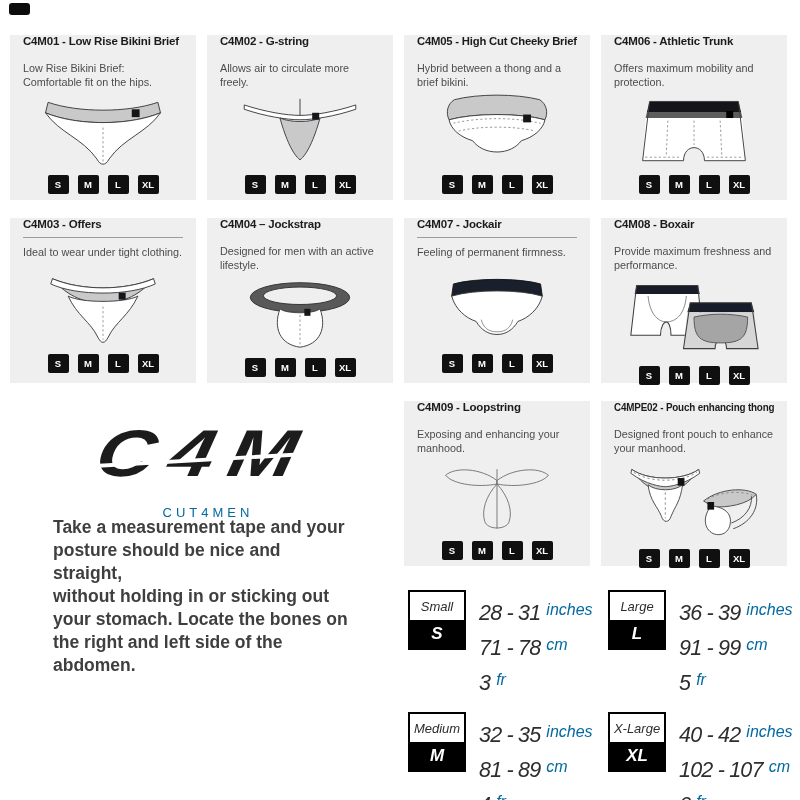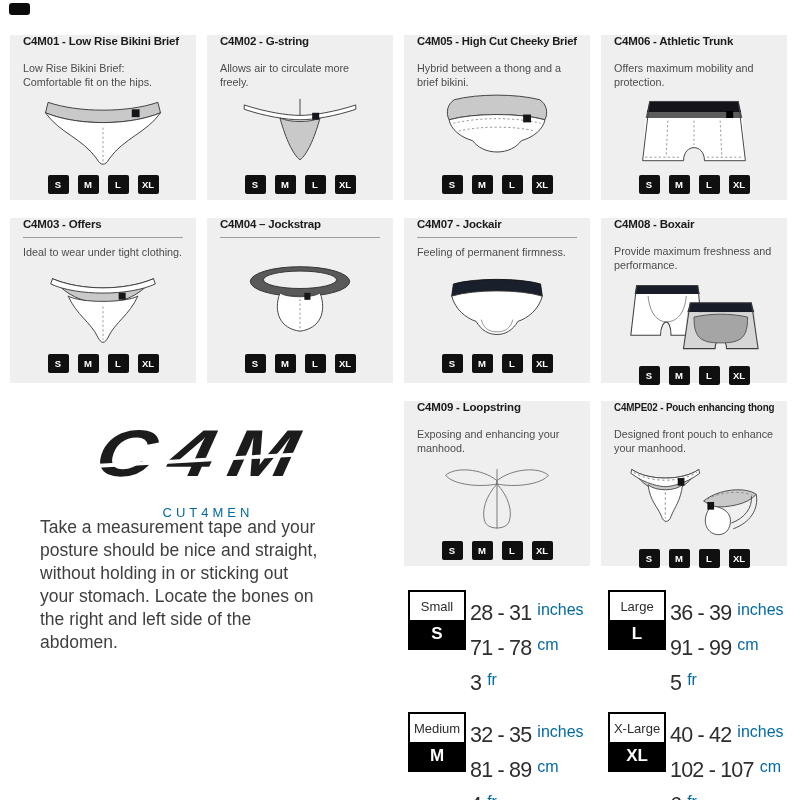--- a/index.html
+++ b/index.html
@@ -39,27 +39,27 @@
   .logo-word { position:relative; display:inline-block; font-style:italic; font-weight:900;
     font-size:66px; line-height:1; letter-spacing:12px; color:#1c1c1c;
     transform:skewX(-12deg) scaleX(1.22); }
   .logo-stripe { position:absolute; left:-8px; right:-4px; top:38px; height:3.5px;
     background:#ffffff; transform:rotate(-4deg); }
   .logo-sub { font-size:13px; letter-spacing:4px; color:#0369a1; margin-top:19px; margin-left:6px; }
 
   
   .instructions { position:absolute; left:37px; top:516px; width:330px;
     font-size:17.5px; color:#3f3f3f; line-height:1.31; }
-  .instructions p { margin:0 3px 23px; white-space:pre-line; }
+  .instructions p { margin:0 16px 23px; white-space:pre-line;font-weight:bold; }
 
   
   .waist { position:absolute; left:408px; top:590px; width:390px; }
   .waist-heading { font-size:26px; font-weight:400; color:#1f1f1f; margin:0 0 17px; }
   .waist-grid { display:grid; grid-template-columns:200px 188px; row-gap:18px; }
-  .waist-entry { display:flex; gap:4px; }
+  .waist-entry { display:flex; gap:13px;font-style:italic; }
   .size-box { width:58px; height:60px; border:2px solid #000; box-sizing:border-box;
     display:flex; flex-direction:column; flex-shrink:0; background:#fff; }
   .size-box-label { flex:1; display:flex; align-items:center; justify-content:center;
     font-size:13px; color:#2c2c2c; }
   .size-box-letter { height:28px; background:#000; color:#fff; display:flex;
     align-items:center; justify-content:center; font-size:17px; font-weight:bold; }
   .measures { display:flex; flex-direction:column; white-space:nowrap; }
   .measure-line { display:flex; align-items:flex-start; font-size:21.5px; font-weight:400;
     color:#2e2e2e; line-height:1.06; letter-spacing:-0.8px;margin-top:12px; }
   .measure-unit { font-size:16px; color:#0369a1; margin-left:6px; letter-spacing:0; }
@@ -175,20 +175,21 @@
       <span class="size-badge">S</span>
       <span class="size-badge">M</span>
       <span class="size-badge">L</span>
       <span class="size-badge">XL</span>
     </div>
   </div>
 
   <div class="card">
     <div class="card-title">C4M04 – Jockstrap</div>
     <div class="card-divider"></div>
+    <div class="card-desc">Designed for men with an active lifestyle.</div>
     <div class="card-art">
       <svg viewBox="0 0 140 92">
         <ellipse cx="70" cy="27" rx="57" ry="17" fill="#595959" stroke="#333" stroke-width="1.1"></ellipse>
         <ellipse cx="70" cy="25" rx="42" ry="10" fill="#f0efef" stroke="#333" stroke-width="1.1"></ellipse>
         <path d="M47 40 C39 62 47 81 70 84 C93 81 101 62 93 40 C86 46 54 46 47 40 Z" fill="#ffffff" stroke="#3f3f3f" stroke-width="1.1"></path>
         <path class="dash" d="M70 47 L70 81"></path>
         <rect x="75" y="40" width="7" height="8" fill="#15151a"></rect>
       </svg>
     </div>
     <div class="size-row">

